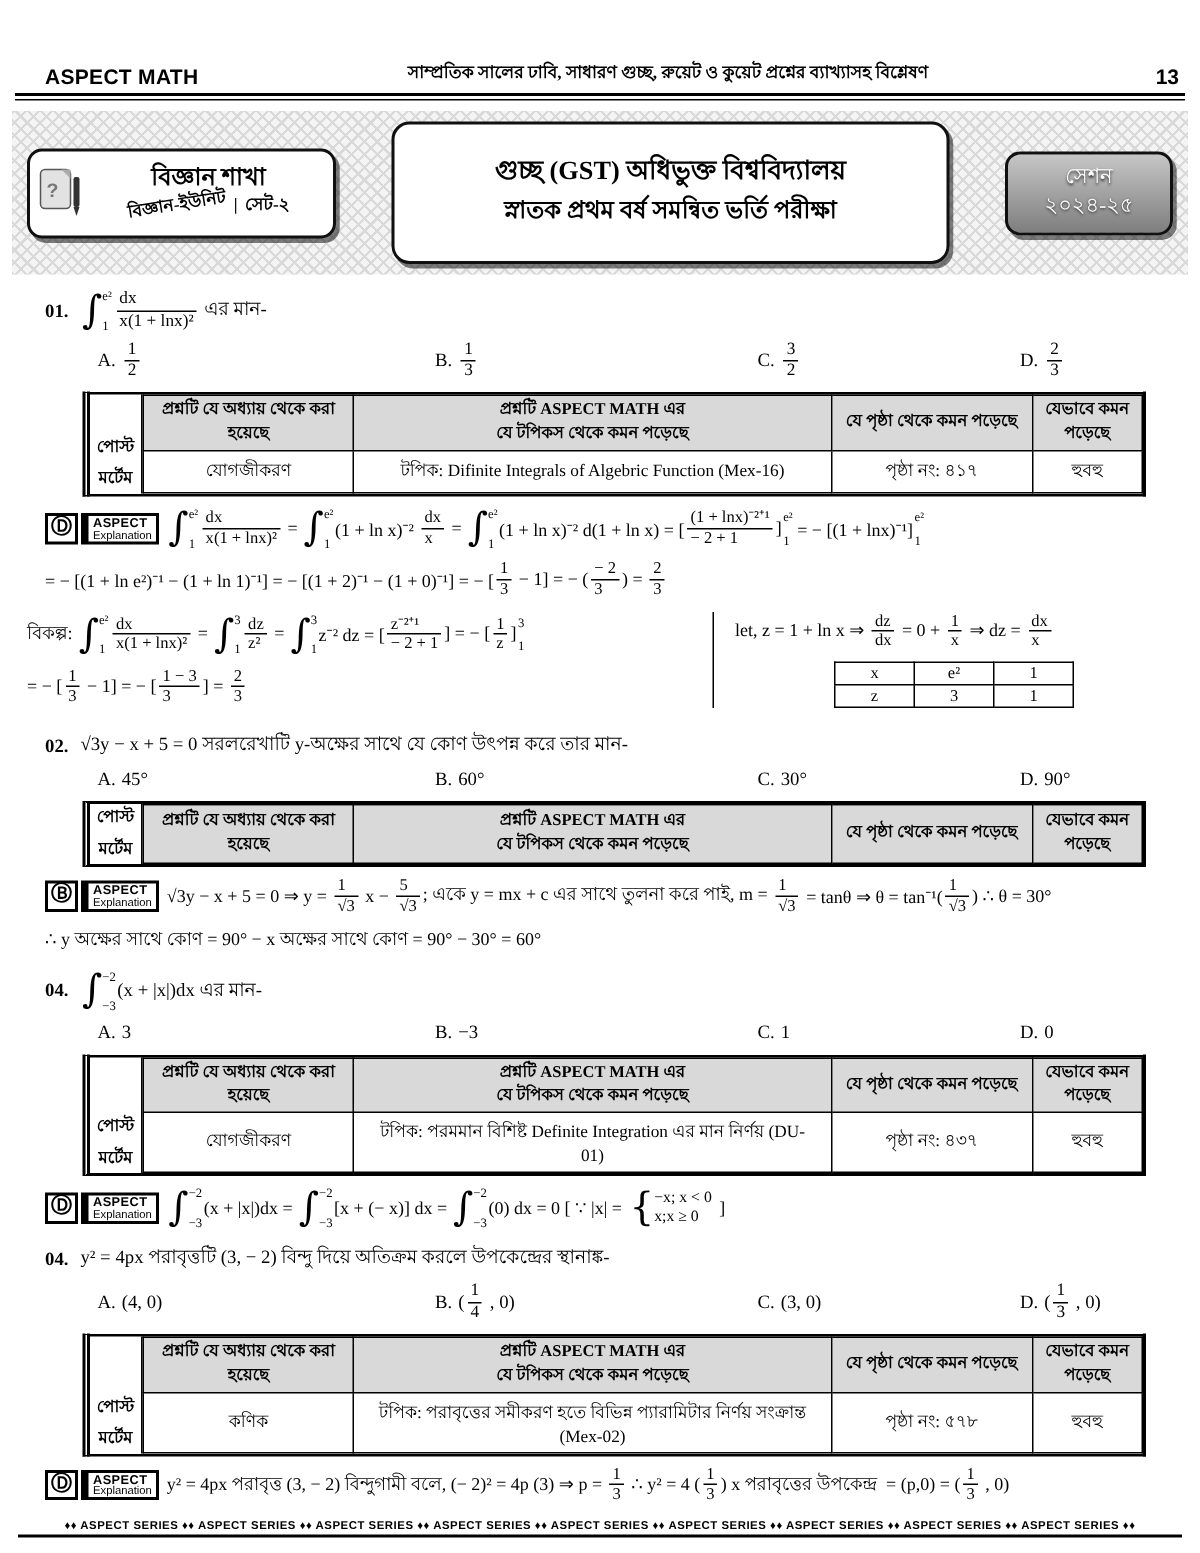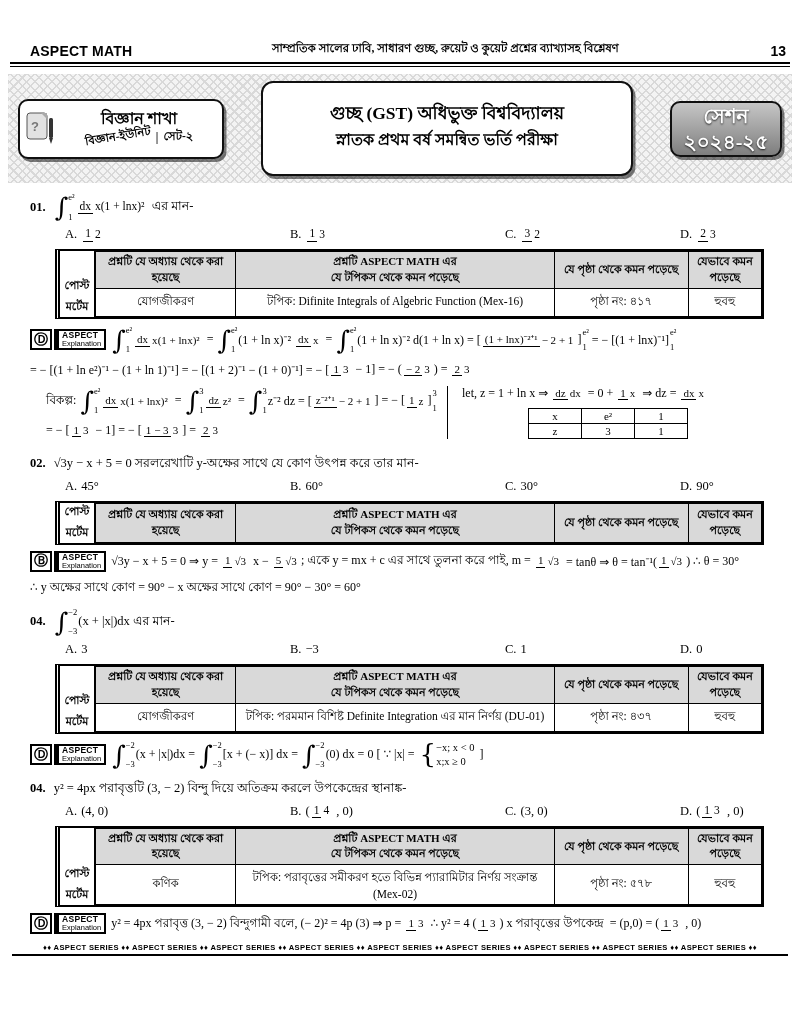--- a/index.html
+++ b/index.html
@@ -26,57 +26,57 @@
   .box-left .txt{flex:1;text-align:center}
   .bl-title{font-weight:bold;font-size:16px;line-height:1.1}
   .bl-sub{display:flex;align-items:center;justify-content:center;gap:5px;font-size:11.5px;font-weight:bold}
   .bl-unit{display:inline-block;transform:rotate(-9deg)}
   .bl-bar{font-weight:bold}
   .box-center{width:352px;border-radius:12px;text-align:center;padding:20px 8px}
   .bc-t1{font-weight:bold;font-size:17.5px;line-height:1.2}
   .bc-t2{font-weight:bold;font-size:16px;margin-top:3px}
   .box-right{width:108px;height:52px;border-radius:10px;background:linear-gradient(#c6c6c6,#7e7e7e);
              display:flex;flex-direction:column;align-items:center;justify-content:center;
-             font-weight:bold;font-size:20px;color:#fff;text-shadow:0 1px 2px #222;line-height:1.3}
+             font-weight:normal;font-size:14px;color:#fff;text-shadow:0 1px 2px #222;line-height:1.3}
 
   
   .q-stem{display:flex;align-items:center;gap:8px;margin:9px 30px 0;font-size:12.5px}
   .q-num{font-weight:bold;flex:none}
   .opts{display:flex;margin:5px 0 7px 65px;font-size:12.5px}
   .opt{display:flex;align-items:center;gap:4px}
   .ow1{width:225px}.ow2{width:215px}.ow3{width:175px}
 
   
   .pm{display:flex;margin:2px 0 0 55px;width:702px;border:2px solid #000;border-left:5px double #000}
   .pm-side{width:34px;flex:none;display:flex;flex-direction:column;align-items:center;justify-content:flex-end;
            gap:2px;font-weight:bold;font-size:11px;border-right:1.5px solid #000}
   .pm table{border-collapse:collapse;flex:1;table-layout:fixed;width:100%}
   .pm td{border:1px solid #000;padding:2px 4px;text-align:center;overflow:hidden}
   .pm .hd td{background:#d9d9d9;font-weight:bold;font-size:11px;line-height:1.45}
-  .pm .dr td{font-size:11.5px;padding:4px 4px}
+  .pm .dr td{font-size:11.5px;padding:4px 16px}
   .pm col.c1{width:134px}.pm col.c2{width:304px}.pm col.c3{width:128px}.pm col.c4{width:70px}
 
   
   .expl-line{display:flex;align-items:center;gap:5px;margin:6px 30px 0;font-size:12px}
   .badge{display:inline-flex;align-items:stretch;gap:2px;flex:none}
   .badge-letter{border:2px solid #000;font-weight:bold;font-size:14px;padding:0 2px;display:flex;align-items:center;line-height:1}
   .badge-name{border:2px solid #000;border-left-width:5px;padding:0 3px;display:flex;flex-direction:column;
               justify-content:center;font-family:"Liberation Sans",sans-serif;line-height:1.05}
   .badge-top{font-weight:bold;font-size:8.5px;letter-spacing:.3px}
   .badge-bottom{font-size:7.5px}
 
-  .alt-row{display:flex;margin:8px 46px 0;align-items:flex-start}
+  .alt-row{display:flex;margin:8px 18px 0;align-items:flex-start}
   .alt-left{flex:1}
   .alt-line{display:flex;align-items:center;font-size:12px;margin-bottom:7px}
   .alt-right{border-left:1.5px solid #000;padding-left:14px;width:292px;flex:none}
 
   
   .math{display:inline-flex;align-items:center;flex-wrap:wrap;row-gap:4px}
   .math .tx{white-space:pre-wrap}
-  .fr{display:inline-flex;flex-direction:row;align-items:center;margin:0 2px;line-height:1.15;font-size:.92em;vertical-align:middle}
+  .fr{display:inline-flex;flex-direction:column;margin:0 2px;line-height:1.15;font-size:.92em;vertical-align:middle}
   .fr .n{border-bottom:1px solid #000;padding:0 2px}
   .fr .d{padding:0 2px}
   .int-wrap{display:inline-flex;align-items:center;margin:0 1px}
   .int-sym{font-size:26px;line-height:.85;font-family:"DejaVu Serif",serif}
   .int-lims{display:inline-flex;flex-direction:column;justify-content:space-between;height:28px;font-size:8.5px;line-height:1;padding:1px 0}
   .ss{display:inline-flex;flex-direction:column;justify-content:space-between;height:24px;font-size:8.5px;line-height:1;margin-left:1px;padding:1px 0}
   .cases{display:inline-flex;align-items:center;margin:0 2px}
   .cases .brace{font-size:26px;font-weight:400;line-height:.9;font-family:"DejaVu Serif",serif}
   .cases .rows{display:inline-flex;flex-direction:column;font-size:10.5px;line-height:1.25}
   .mini-tbl{border-collapse:collapse;font-size:11px;margin:5px auto 0}

